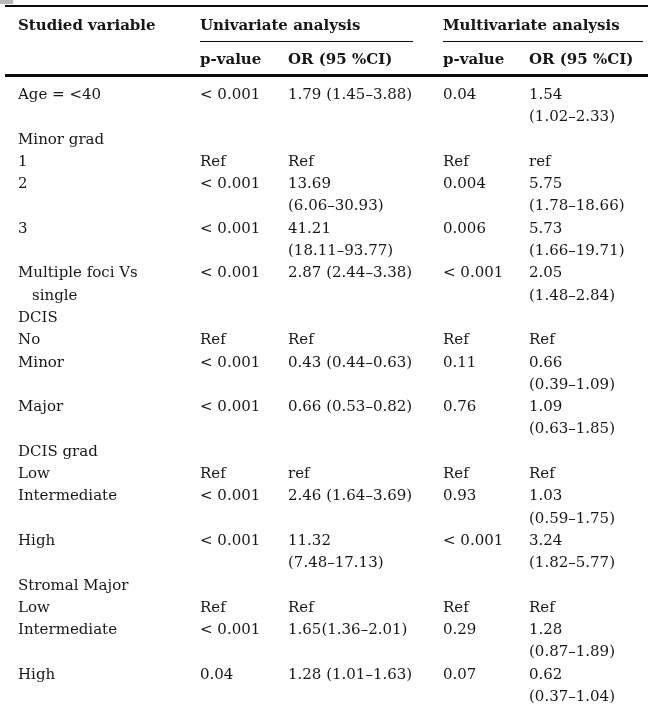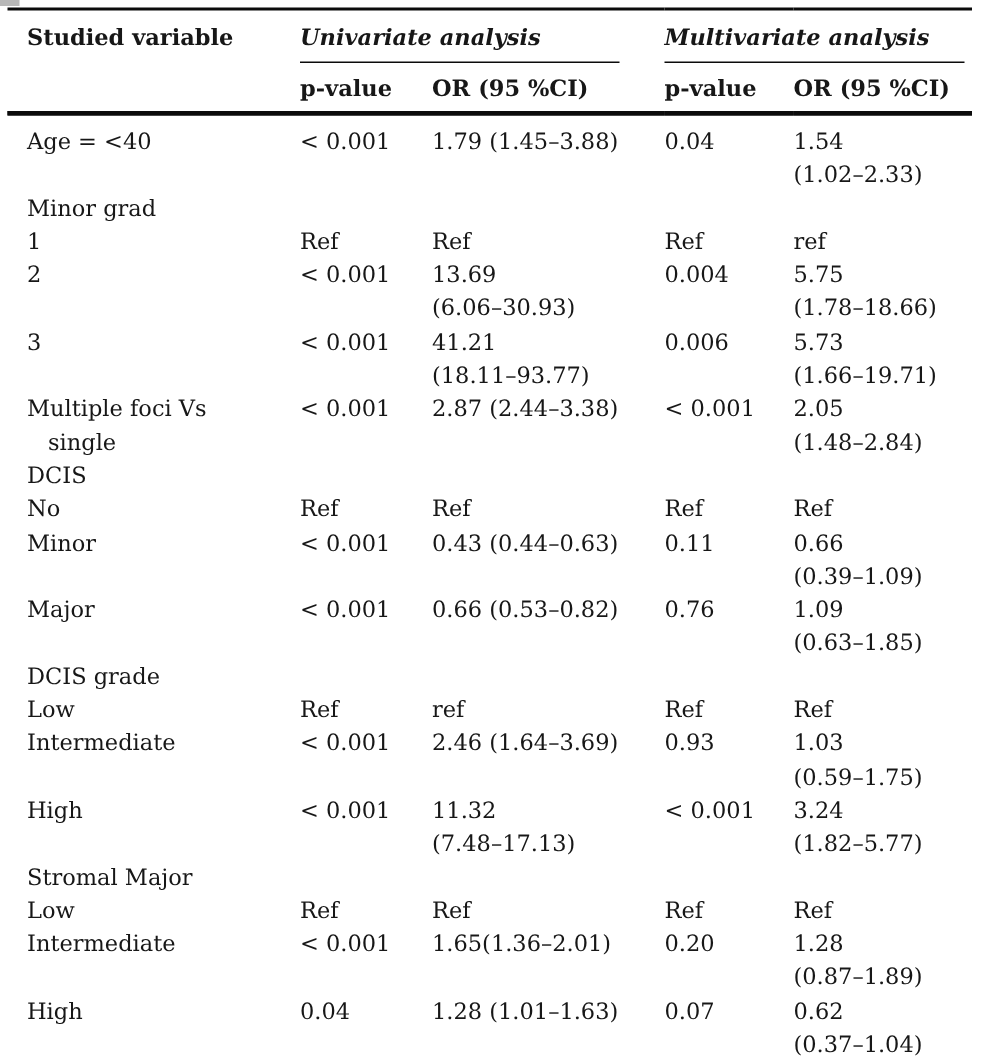--- a/index.html
+++ b/index.html
@@ -37,21 +37,20 @@
     white-space: nowrap;
     padding-top: 9px;
     line-height: 19px;
   }
   th.col1 { padding-left: 13px; }
   .gline {
     line-height: 19px;
     padding-bottom: 6px;
     border-bottom: 1.5px solid var(--rule, #0b0b0b);
     font-weight: 700;
-    font-style: italic;
   }
   .g-uni  { margin-right: 30px; }
   .g-multi { margin-right: 5px; }
   tr.sub th {
     padding-top: 8px;
     line-height: 19px;
     padding-bottom: 5px;
   }
   .thead-rule { border-bottom: 3px solid var(--rule, #0b0b0b); margin-top: 47px; }
   tbody td {
@@ -171,21 +170,21 @@
   </tr>
         <tr>
     <td class="label">Major</td>
     <td class="val">&lt; 0.001</td>
     <td class="val">0.66 (0.53–0.82)</td>
     <td class="val">0.76</td>
     <td class="val">1.09
 (0.63–1.85)</td>
   </tr>
         <tr>
-    <td class="label bold">DCIS grade</td>
+    <td class="label bold">DCIS grad</td>
     <td class="val"></td>
     <td class="val"></td>
     <td class="val"></td>
     <td class="val"></td>
   </tr>
         <tr>
     <td class="label">Low</td>
     <td class="val">Ref</td>
     <td class="val">ref</td>
     <td class="val">Ref</td>
@@ -219,21 +218,21 @@
     <td class="label">Low</td>
     <td class="val">Ref</td>
     <td class="val">Ref</td>
     <td class="val">Ref</td>
     <td class="val">Ref</td>
   </tr>
         <tr>
     <td class="label">Intermediate</td>
     <td class="val">&lt; 0.001</td>
     <td class="val">1.65(1.36–2.01)</td>
-    <td class="val">0.20</td>
+    <td class="val">0.29</td>
     <td class="val">1.28
 (0.87–1.89)</td>
   </tr>
         <tr>
     <td class="label">High</td>
     <td class="val">0.04</td>
     <td class="val">1.28 (1.01–1.63)</td>
     <td class="val">0.07</td>
     <td class="val">0.62
 (0.37–1.04)</td>

